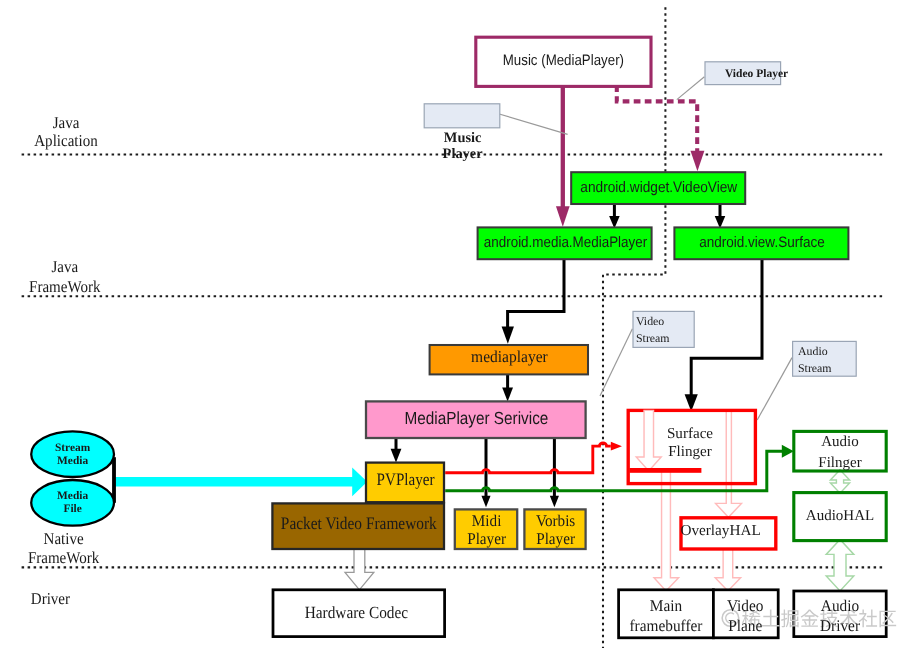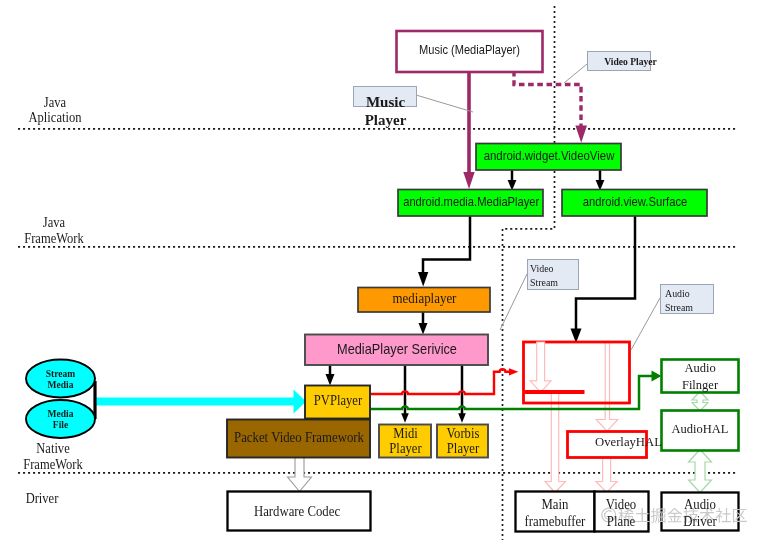--- a/index.html
+++ b/index.html
@@ -148,35 +148,37 @@
 <div class="lbl sans" style="left:395px;top:195px;width:146px;font-size:12.6px;transform:scaleX(0.888);">android.media.MediaPlayer</div>
 <div class="lbl sans" style="left:562px;top:195px;width:146px;font-size:12.6px;transform:scaleX(0.895);">android.view.Surface</div>
 <div class="lbl ser" style="left:358px;top:291px;width:133px;font-size:13.9px;transform:scaleX(0.93);">mediaplayer</div>
 <div class="lbl sans" style="left:305px;top:341px;width:184px;font-size:14.6px;transform:scaleX(0.875);">MediaPlayer  Serivice</div>
 <div class="lbl ser" style="left:305px;top:392px;width:66px;font-size:14.5px;transform:scaleX(0.87);">PVPlayer</div>
 <div class="lbl ser" style="left:207px;top:429px;width:184px;font-size:14.6px;transform:scaleX(0.878);">Packet Video Framework</div>
 <div class="lbl ser ml" style="left:369px;top:426px;width:73px;font-size:13.6px;line-height:15px;transform:scaleX(0.93);">Midi
 Player</div>
 <div class="lbl ser ml" style="left:427px;top:426px;width:72px;font-size:13.6px;line-height:15px;transform:scaleX(0.93);">Vorbis
 Player</div>
+<div class="lbl ser ml" style="left:521px;top:354px;width:108px;font-size:12.6px;line-height:14.7px;">Surface
+Flinger</div>
 <div class="lbl ser ml" style="left:661px;top:360px;width:78px;font-size:12.5px;line-height:16.6px;">Audio
 Filnger</div>
 <div class="lbl ser" style="left:661px;top:422px;width:78px;font-size:12.5px;">AudioHAL</div>
-<div class="lbl ser" style="left:567px;top:435px;width:56px;font-size:12.7px;padding-left:28px;">OverlayHAL</div>
+<div class="lbl ser" style="left:567px;top:435px;width:56px;font-size:12.7px;">OverlayHAL</div>
 <div class="lbl ser" style="left:215px;top:503px;width:164px;font-size:14.2px;transform:scaleX(0.9);">Hardware Codec</div>
 <div class="lbl ser ml" style="left:500px;top:497px;width:110px;font-size:13.6px;line-height:16.7px;transform:scaleX(0.94);">Main
 framebuffer</div>
 <div class="lbl ser ml" style="left:581px;top:497px;width:80px;font-size:13.6px;line-height:16.7px;transform:scaleX(0.94);">Video
 Plane</div>
 <div class="lbl ser ml" style="left:650px;top:497px;width:100px;font-size:13.6px;line-height:16.7px;transform:scaleX(0.94);">Audio
 Driver</div>
 <div class="lbl ser ml bld" style="left:26px;top:369px;width:69px;font-size:9.5px;line-height:11.2px;">Stream
 Media</div>
 <div class="lbl ser ml bld" style="left:26px;top:409px;width:69px;font-size:9.5px;line-height:11.2px;">Media
 File</div>
 
-<div class="lbl ser bld" style="left:354px;top:94px;width:63px;font-size:15px;">Music Player</div>
+<div class="lbl ser bld" style="left:354px;top:107px;width:63px;font-size:12px;">Music Player</div>
 <div class="lbl ser bld" style="left:588px;top:55.7px;width:85px;font-size:9.6px;">Video Player</div>
 <div class="lbl ser lft ml" style="left:530px;top:262px;width:48px;font-size:9.9px;line-height:13.6px;">Video
 Stream</div>
 <div class="lbl ser lft ml" style="left:665px;top:287px;width:50px;font-size:9.9px;line-height:13.6px;">Audio
 Stream</div>
 </div>
 
 </body></html>

